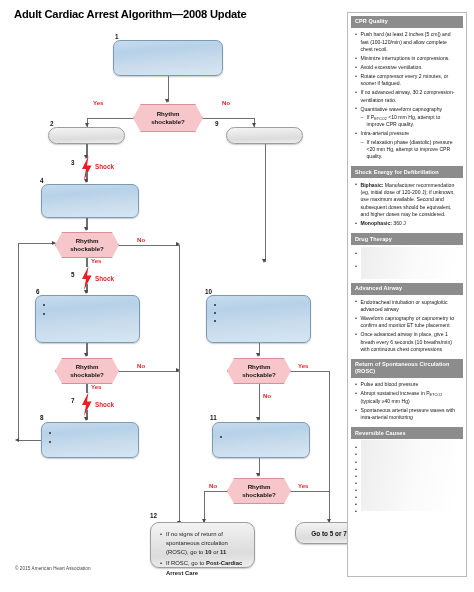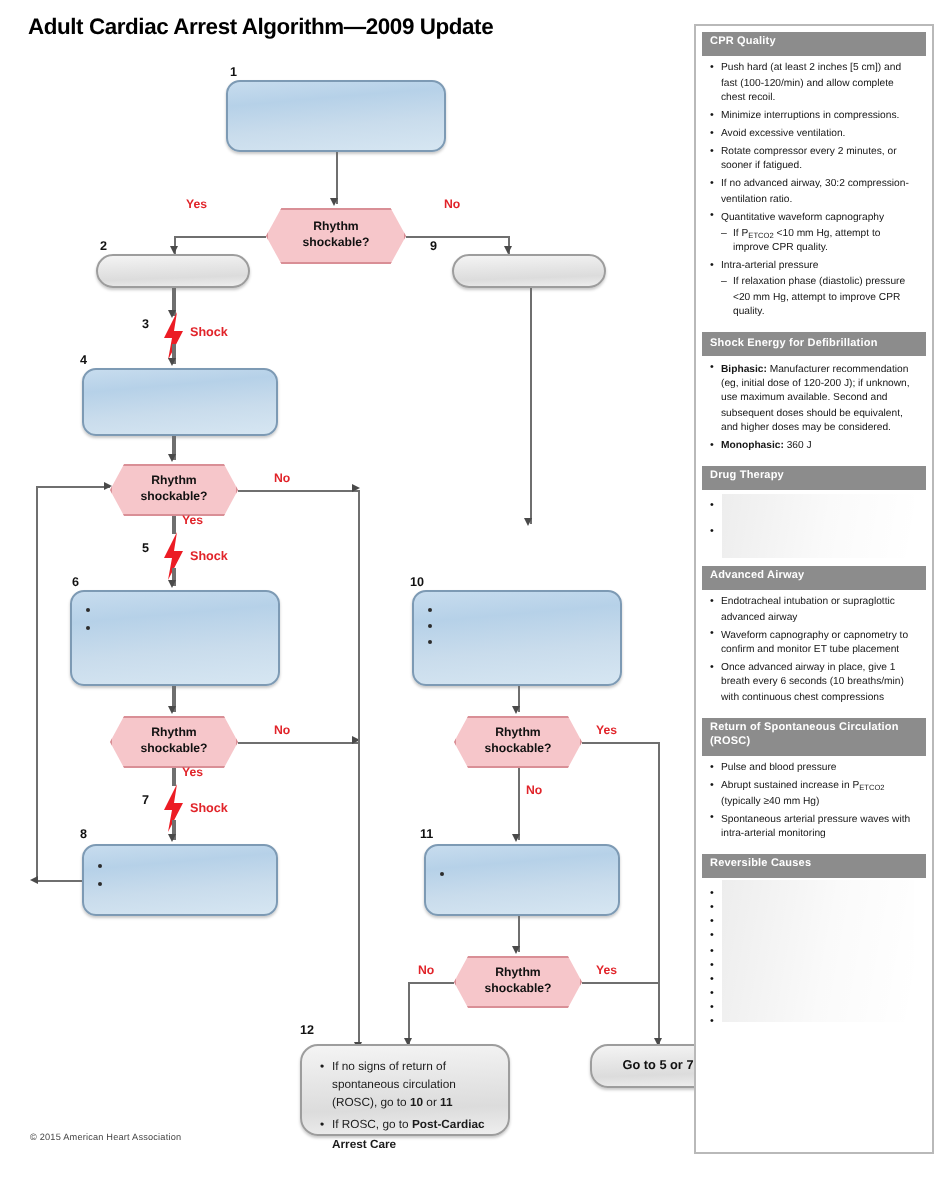--- a/index.html
+++ b/index.html
@@ -159,21 +159,21 @@
   .smear {
     position: absolute; pointer-events: none;
     background: linear-gradient(100deg, rgba(0,0,0,0.07), rgba(0,0,0,0.02) 55%, rgba(0,0,0,0));
   }
 </style>
 </head>
 <body>
 
 <div id="page">
 
-  <div class="title">Adult Cardiac Arrest Algorithm—2009 Update</div>
+  <div class="title">Adult Cardiac Arrest Algorithm—2008 Update</div>
 
   <div>
 
     <div class="box-num" style="left:115px; top:33px;">1</div>
     <div class="box" style="left:113px; top:40px; width:110px; height:36px;"></div>
     <div class="ln v" style="left:167.5px; top:76px; height:26px;"></div>
     <div class="arw down" style="left:165.3px; top:99px;"></div>
 
     <div class="hex" style="left:133px; top:104px; width:70px; height:28px;">
       <span><span>Rhythm</span><br><span>shockable?</span></span>

